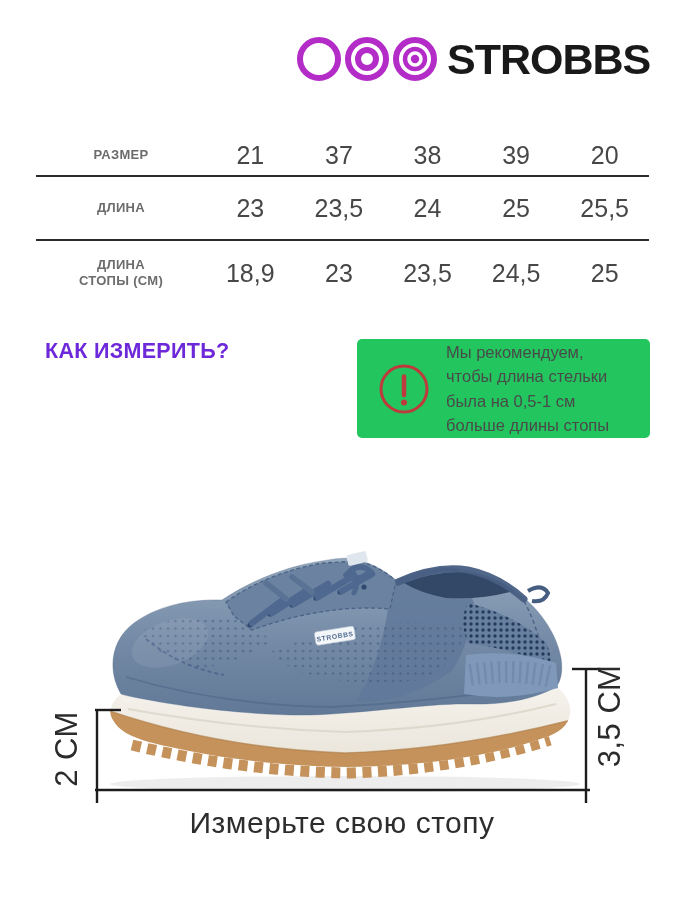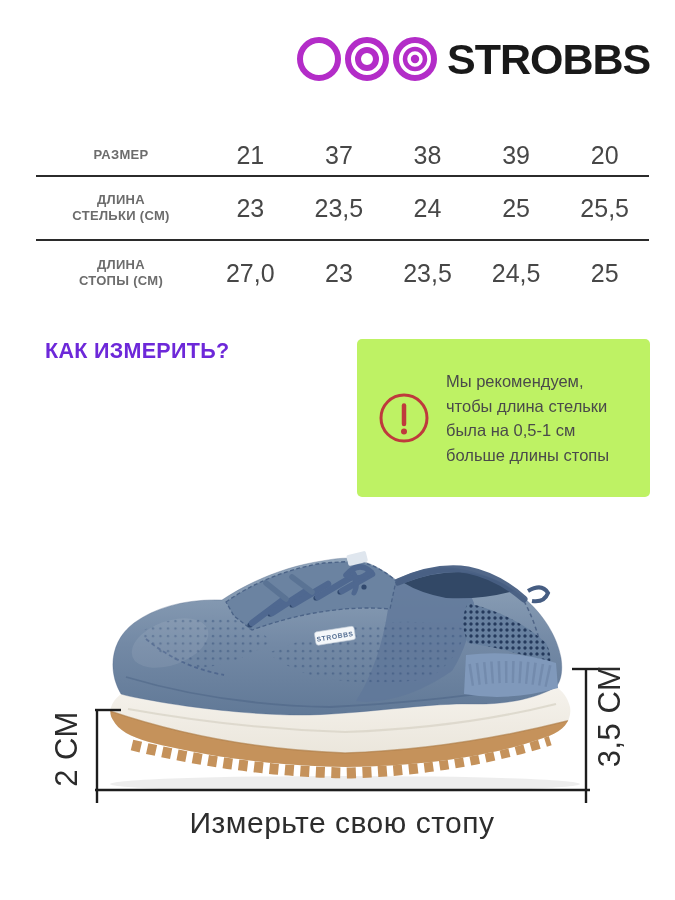--- a/index.html
+++ b/index.html
@@ -19,21 +19,21 @@
   .t-row.r3{height:64px;border-top:2px solid #2b2b2b;}
   .t-label{text-align:center;font-size:13px;font-weight:700;color:#6c6c6c;letter-spacing:.3px;line-height:16px;}
   .t-label span{display:block;}
   .t-val{text-align:center;font-size:25px;color:#474747;}
 
   
   .howto-title{position:absolute;left:45px;top:336px;font-size:21.5px;font-weight:700;color:#6d28d9;letter-spacing:.3px;}
   .howto-steps{position:absolute;left:45px;top:368px;font-size:17px;color:#555555;line-height:26.5px;}
 
   
-  .note-box{position:absolute;left:357px;top:336px;width:293px;height:158px;background:#bef264;border-radius:5px;
+  .note-box{position:absolute;left:357px;top:336px;width:293px;height:99px;background:#22c55e;border-radius:5px;
             display:flex;align-items:center;}
   .note-icon{flex:0 0 auto;margin-left:21px;}
   .note-text{margin-left:16px;font-size:16.5px;color:#4a4a4a;line-height:24.5px;}
   .note-text span{display:block;}
 
   
   .shoe-fig{position:absolute;left:30px;top:538px;width:620px;height:312px;}
   .thin{font-weight:300;letter-spacing:.5px;}
 </style>
 </head>
@@ -61,34 +61,33 @@
       </div>
       <div class="t-val">21</div>
       <div class="t-val">37</div>
       <div class="t-val">38</div>
       <div class="t-val">39</div>
       <div class="t-val">20</div>
     </div>
     <div class="t-row r2">
       <div class="t-label">
         <span>ДЛИНА</span>
-        <span>СТЕЛЬКИ (СМ)</span>
       </div>
       <div class="t-val">23</div>
       <div class="t-val">23,5</div>
       <div class="t-val">24</div>
       <div class="t-val">25</div>
       <div class="t-val">25,5</div>
     </div>
     <div class="t-row r3">
       <div class="t-label">
         <span>ДЛИНА</span>
         <span>СТОПЫ (СМ)</span>
       </div>
-      <div class="t-val">27,0</div>
+      <div class="t-val">18,9</div>
       <div class="t-val">23</div>
       <div class="t-val">23,5</div>
       <div class="t-val">24,5</div>
       <div class="t-val">25</div>
     </div>
   </div>
 
   <div class="howto-title">КАК ИЗМЕРИТЬ?</div>
 
   <div class="note-box">

